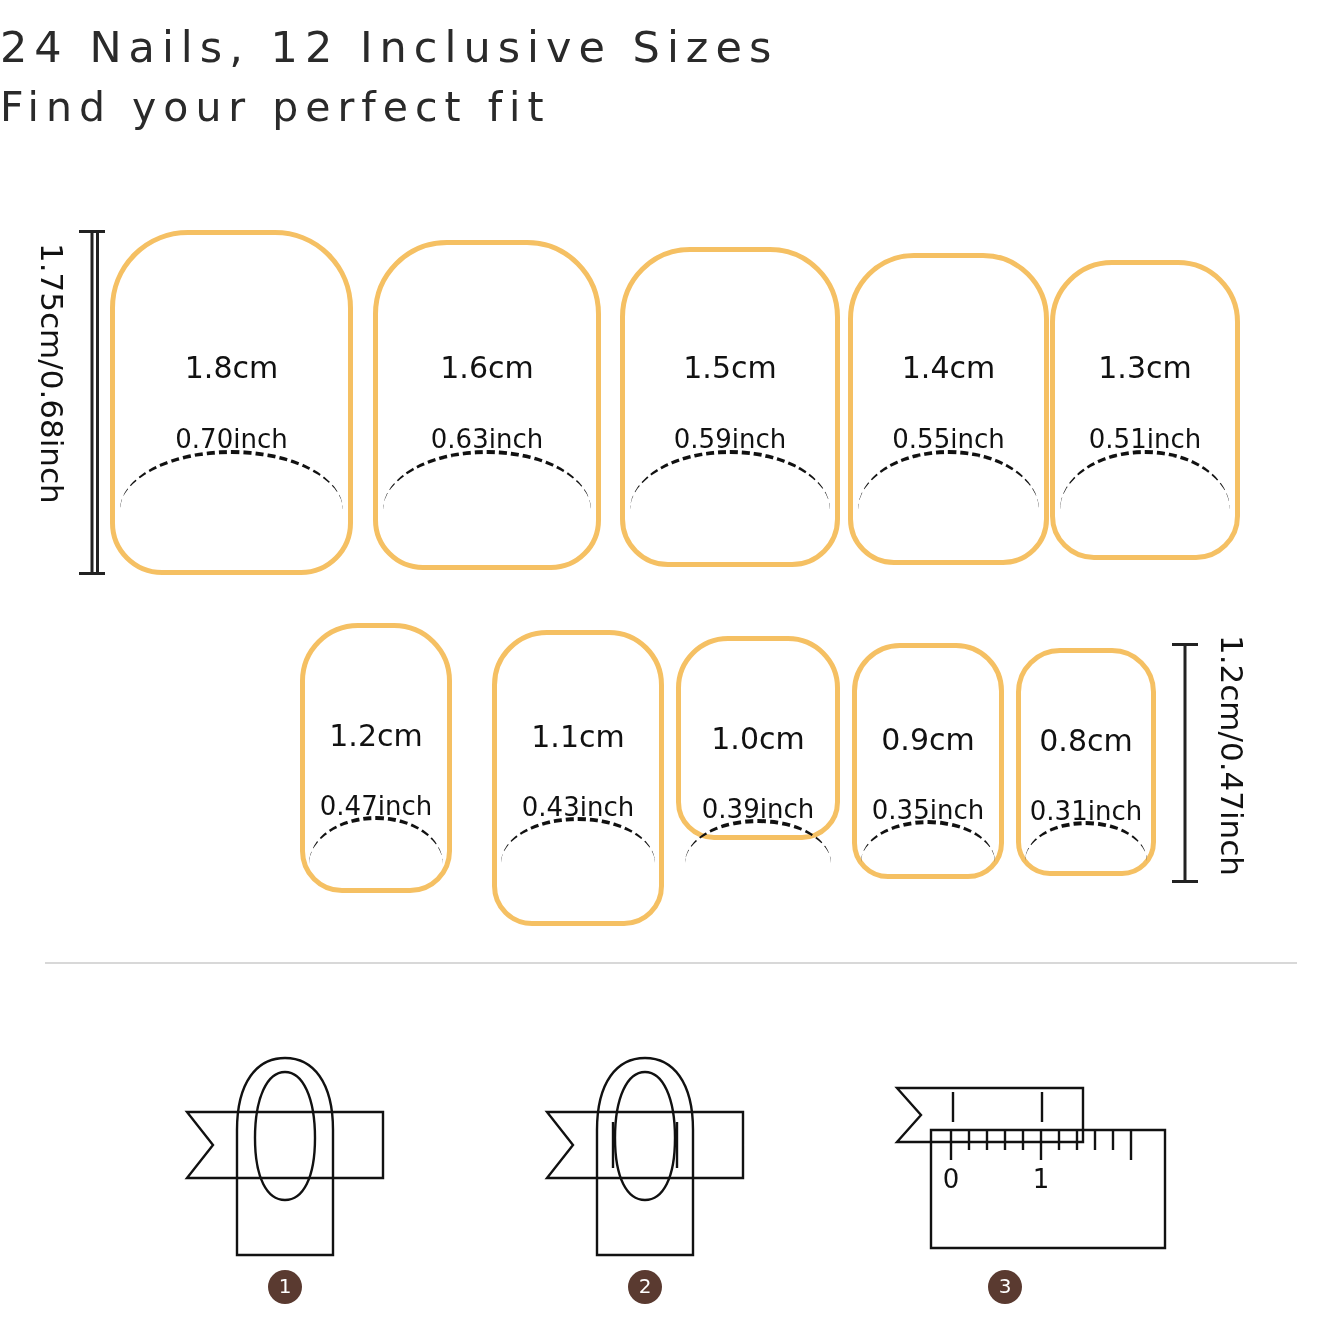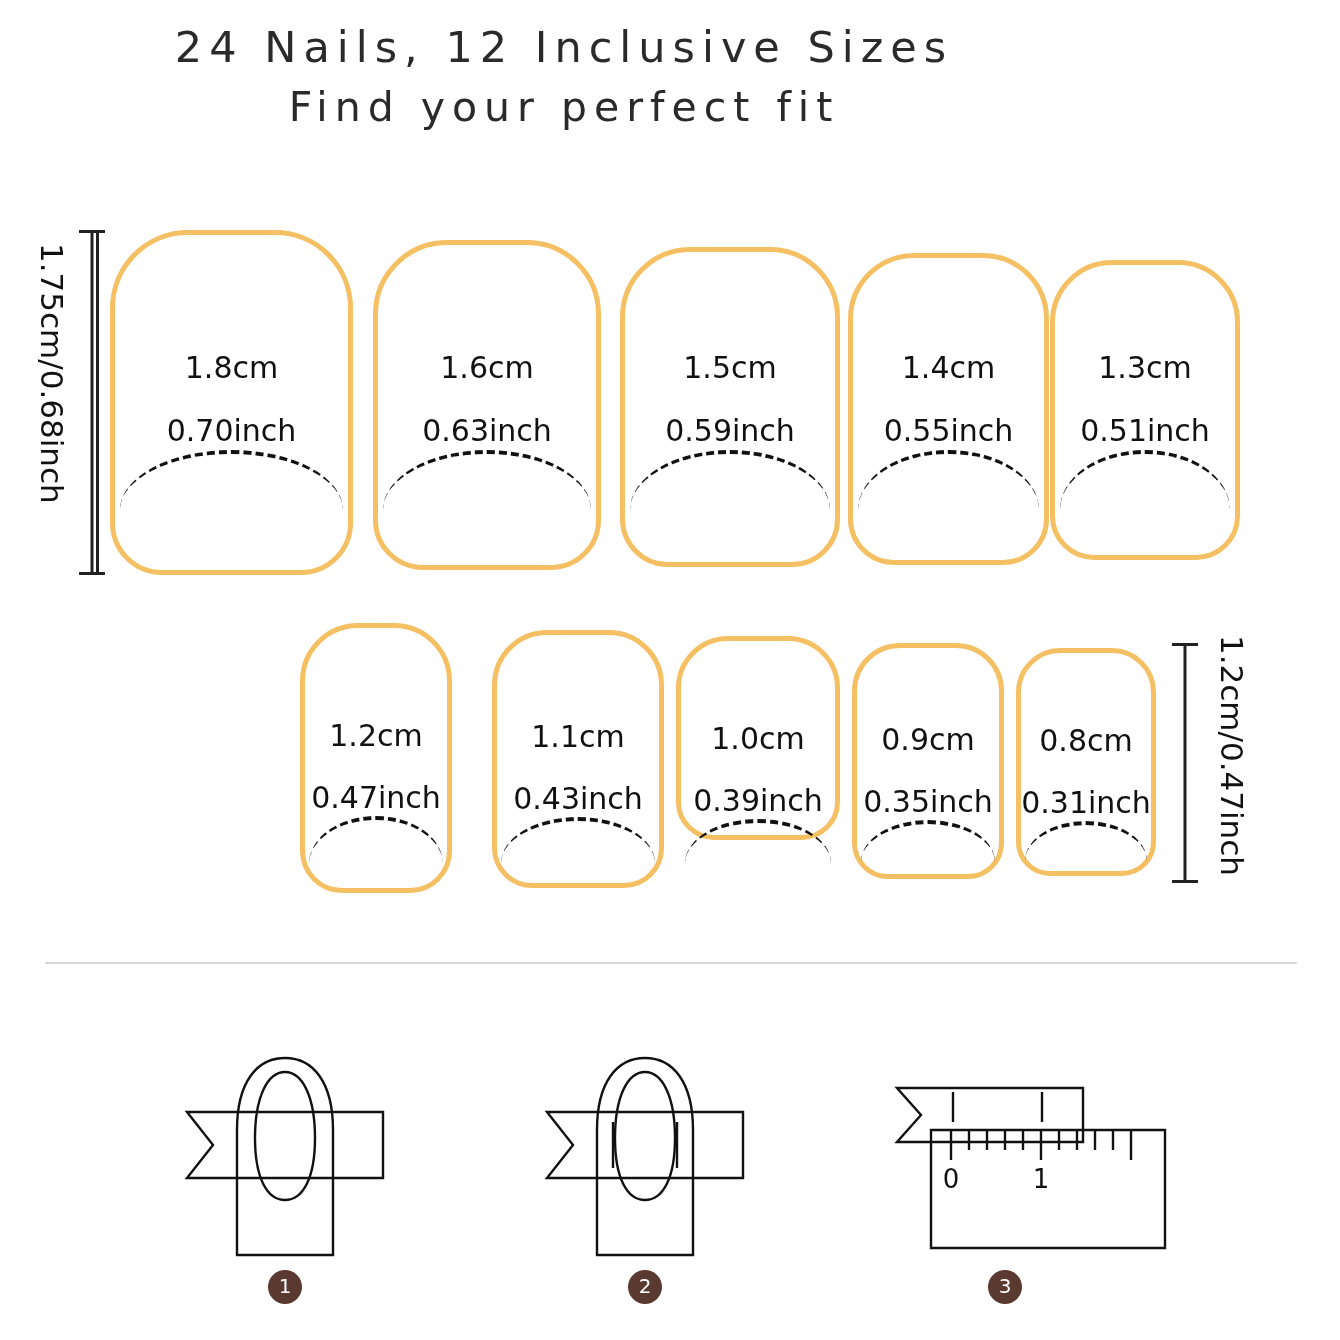--- a/index.html
+++ b/index.html
@@ -15,21 +15,21 @@
     position: relative;
     overflow: hidden;
   }
 
   
   .header {
     position: absolute;
     top: 0;
     left: 0;
     width: 1128px;
-    text-align: center;
+    text-align: left;
   }
   .header-line {
     font-family: "DejaVu Sans", sans-serif;
     font-weight: 400;
     color: #2a2a2a;
     letter-spacing: 7px;
     white-space: nowrap;
   }
   .header-line-1 {
     font-size: 43px;
@@ -64,21 +64,22 @@
     width: 100%;
     text-align: center;
     color: #111;
     font-family: "DejaVu Sans", sans-serif;
     white-space: nowrap;
   }
   .label-cm {
     font-size: 30px;
   }
   .label-in {
-    font-size: 30px;
+    font-size: 26px;
+    margin-top: 11px;
   }
 
   .cuticle {
     position: absolute;
     box-sizing: border-box;
     border-top: 4px dashed #111;
     border-left: 0;
     border-right: 0;
     border-bottom: 0;
     border-radius: 50% / 100% 100% 0 0;
@@ -221,21 +222,21 @@
     <div class="nail-label label-in" style="top:148px;">0.51inch</div>
     <div class="cuticle" style="left:5px; right:5px; top:185px;"></div>
   </div>
 
   <div class="nail" style="left:300px; top:428px; width:152px; height:270px; border-radius:58px 58px 42px 42px;">
     <div class="nail-label label-cm" style="top:90px;">1.2cm</div>
     <div class="nail-label label-in" style="top:152px;">0.47inch</div>
     <div class="cuticle" style="left:4px; right:4px; top:188px; height:48px;"></div>
   </div>
 
-  <div class="nail" style="left:492px; top:435px; width:172px; height:258px; border-radius:55px 55px 40px 40px;">
+  <div class="nail" style="left:492px; top:435px; width:172px; height:296px; border-radius:55px 55px 40px 40px;">
     <div class="nail-label label-cm" style="top:84px;">1.1cm</div>
     <div class="nail-label label-in" style="top:146px;">0.43inch</div>
     <div class="cuticle" style="left:4px; right:4px; top:182px; height:46px;"></div>
   </div>
 
   <div class="nail" style="left:676px; top:441px; width:164px; height:204px; border-radius:52px 52px 38px 38px;">
     <div class="nail-label label-cm" style="top:80px;">1.0cm</div>
     <div class="nail-label label-in" style="top:142px;">0.39inch</div>
     <div class="cuticle" style="left:4px; right:4px; top:178px; height:44px;"></div>
   </div>

